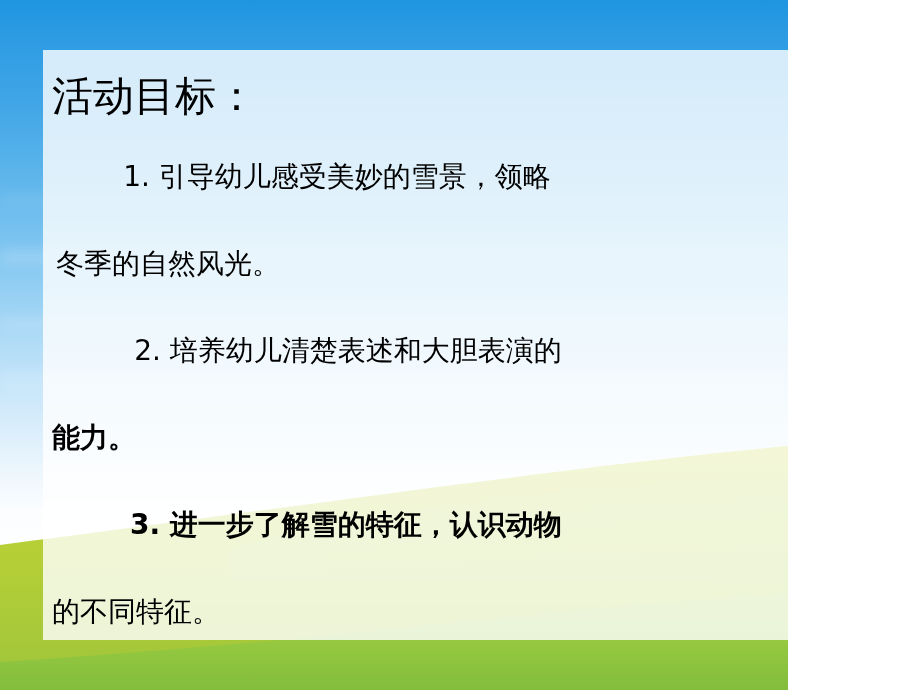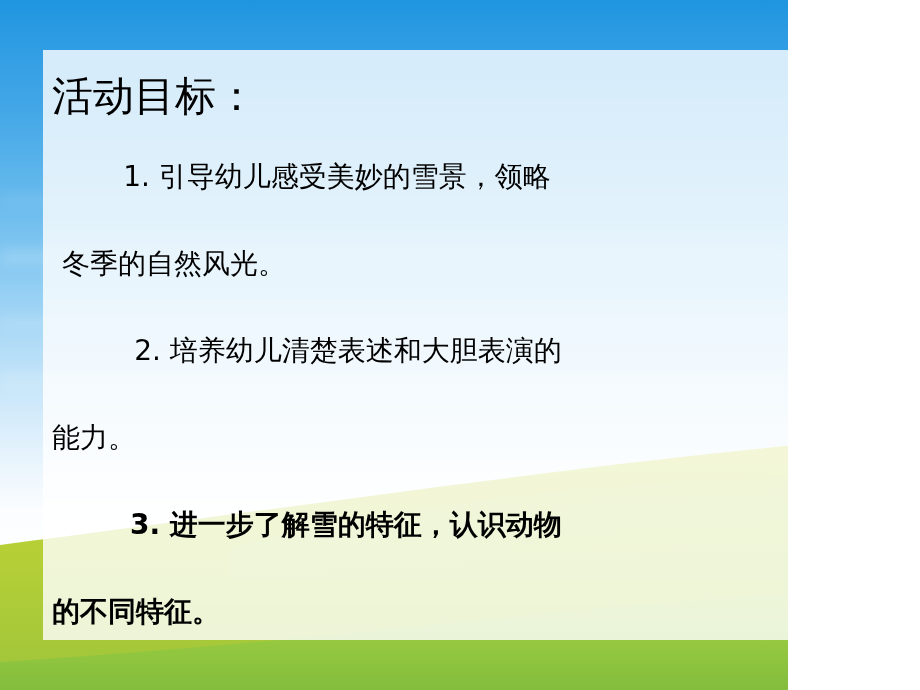--- a/index.html
+++ b/index.html
@@ -84,25 +84,25 @@
     white-space: pre;
     color: #000000;
     font-family: "DejaVu Sans", "Liberation Sans", sans-serif;
     font-size: 28px;
     line-height: 1;
     letter-spacing: 0px;
   }
 
   .title      { left: 9px;   top: 26px;  font-size: 41px; }
   .l1         { left: 9px;   top: 113px; }
-  .l2         { left: 19px;   top: 200px; }
+  .l2         { left: 13px;   top: 200px; }
   .l3         { left: 20px;   top: 287px; }
-  .l4         { left: 9px;   top: 374px; }
+  .l4         { left: 9px;   top: 374px; font-weight: bold; }
   .l5         { left: 9px;   top: 461px; font-weight: bold; }
-  .l6         { left: 9px;   top: 548px; font-weight: bold; }
+  .l6         { left: 9px;   top: 548px; }
 </style>
 </head>
 <body>
 
 <div id="slide">
 
   <div class="bg-sky"></div>
   <div class="cloud-band cloud-4"></div>
   <div class="cloud-band cloud-1"></div>
   <div class="cloud-band cloud-2"></div>

